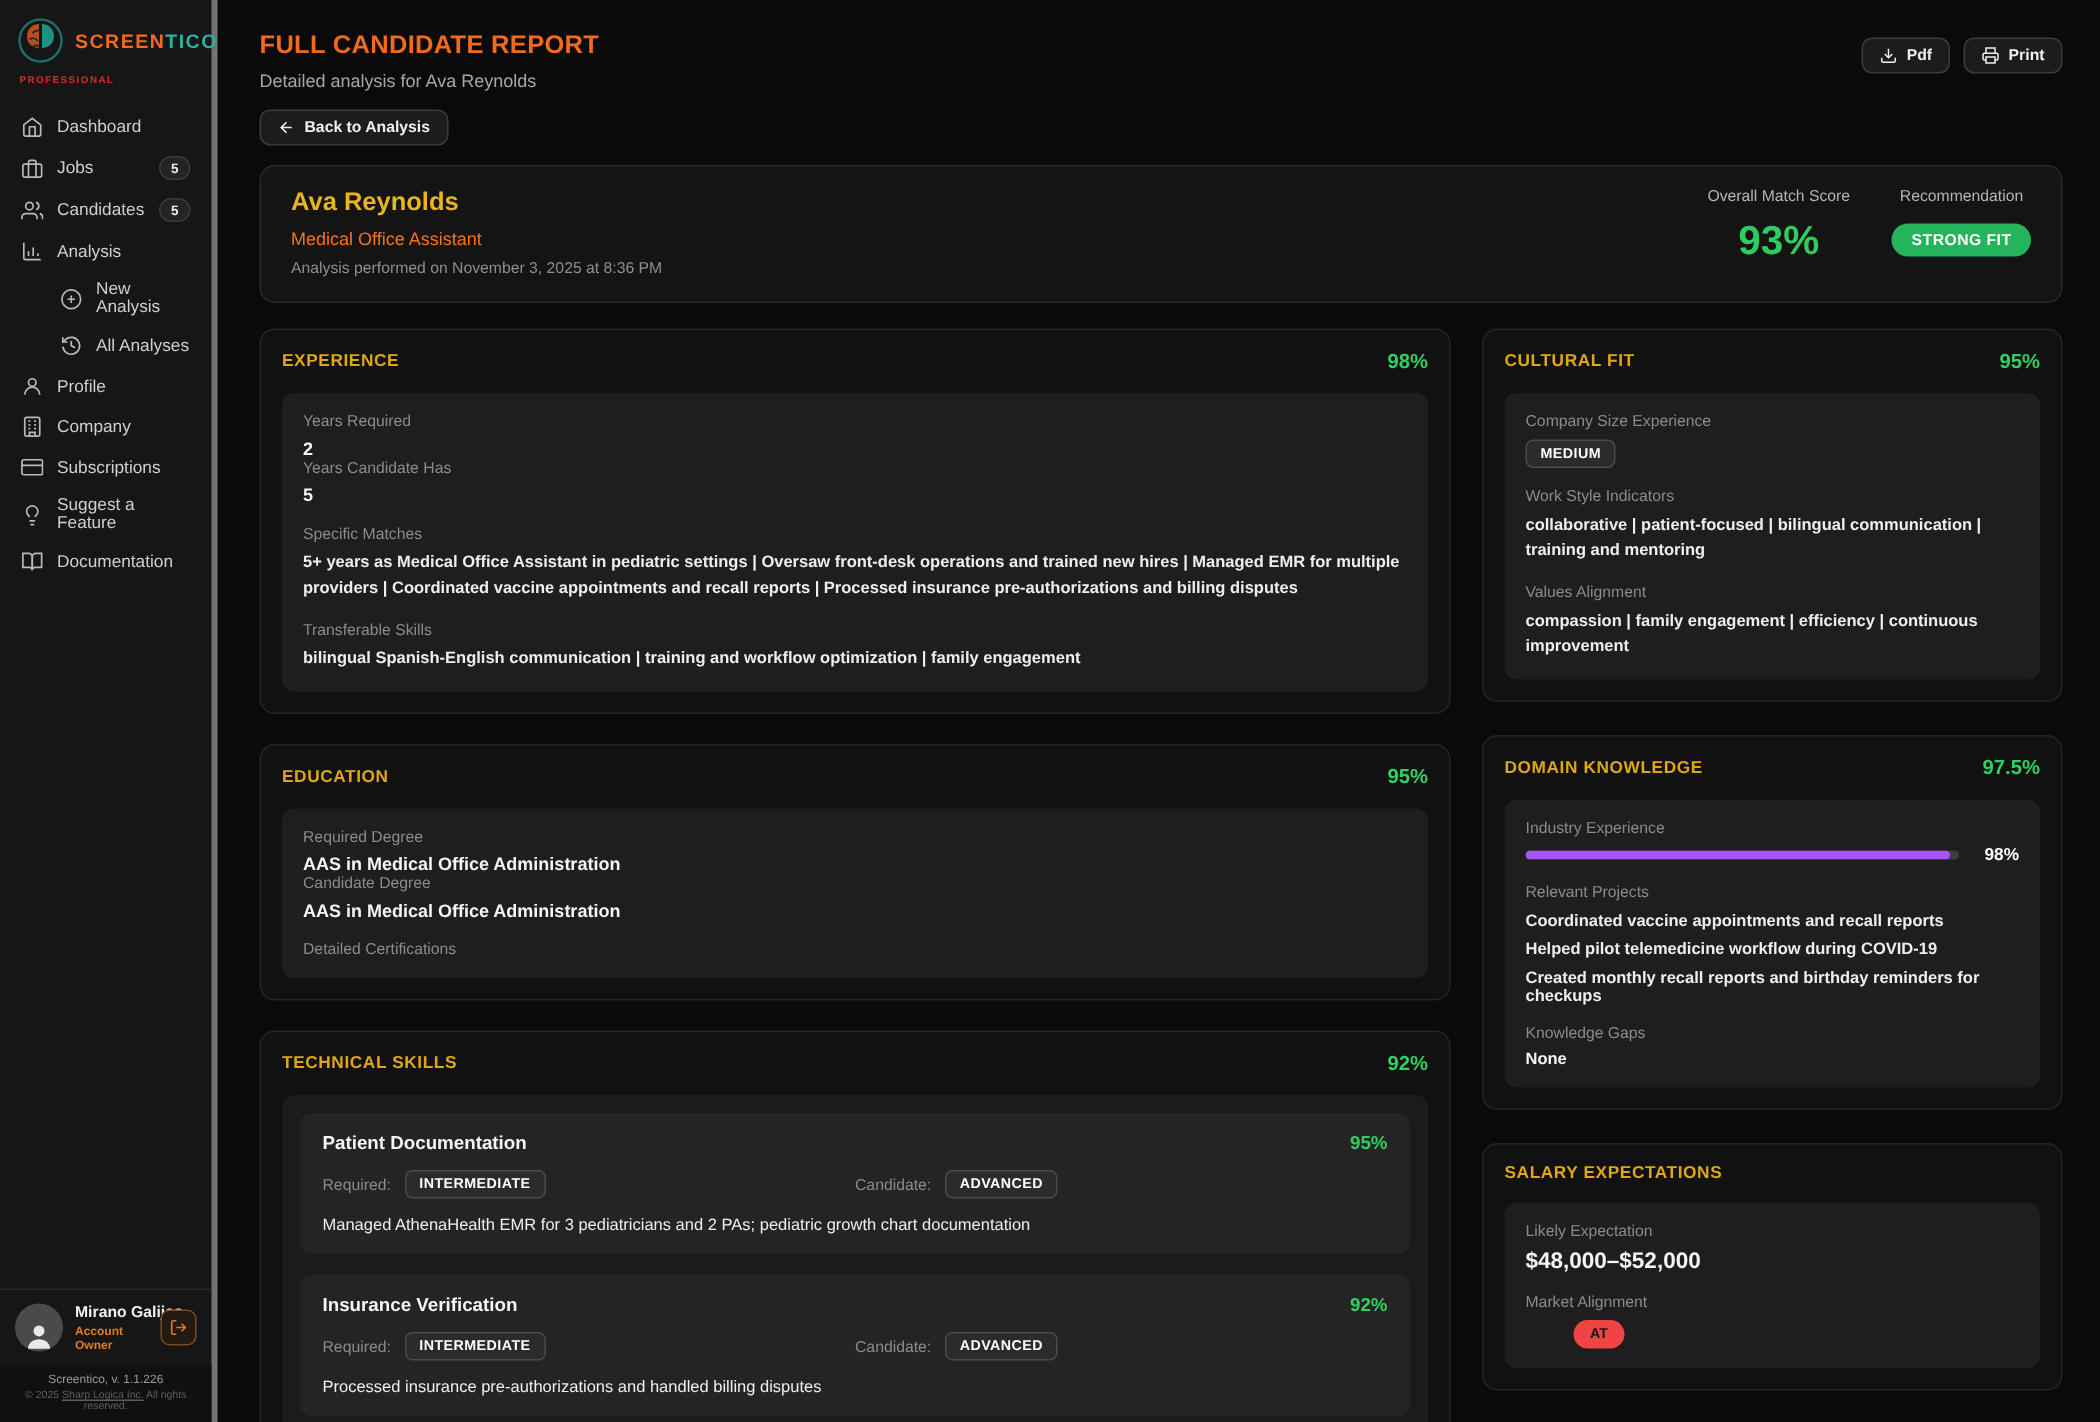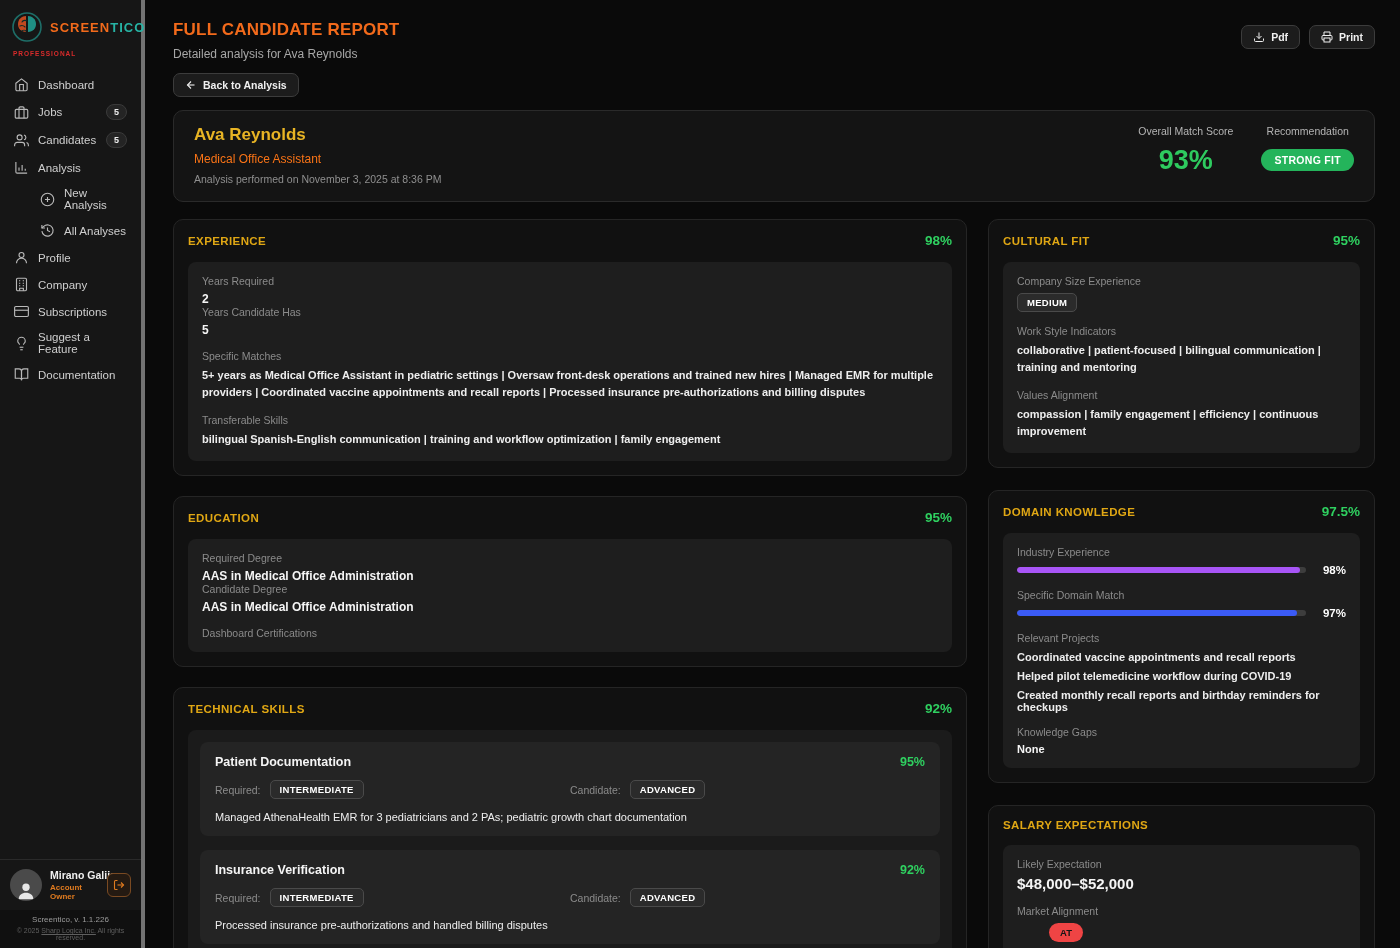--- a/index.html
+++ b/index.html
@@ -359,21 +359,21 @@
             <div>
               <div class="lbl">Required Degree</div>
               <div class="val-b">AAS in Medical Office Administration</div>
             </div>
             <div>
               <div class="lbl">Candidate Degree</div>
               <div class="val-b">AAS in Medical Office Administration</div>
             </div>
           </div>
           <div class="fgroup">
-            <div class="lbl">Dashboard Certifications</div>
+            <div class="lbl">Detailed Certifications</div>
           </div>
         </div>
       </section>
 
       <section class="card">
         <div class="card-head">
           <span class="card-title">TECHNICAL SKILLS</span>
           <span class="card-score">92%</span>
         </div>
         <div class="panel" style="background:#1b1b1b; padding:12px;">
@@ -458,29 +458,20 @@
           <div>
             <div class="lbl">Industry Experience</div>
             <div class="bar-row">
               <div class="bar-track">
                   <div class="bar-fill" style="width: 98%; background: rgb(168, 85, 247);"></div>
                 </div>
               <span class="bar-pct">98%</span>
             </div>
           </div>
           <div class="fgroup">
-            <div class="lbl">Specific Domain Match</div>
-            <div class="bar-row">
-              <div class="bar-track">
-                  <div class="bar-fill" style="width: 97%; background: rgb(59, 91, 246);"></div>
-                </div>
-              <span class="bar-pct">97%</span>
-            </div>
-          </div>
-          <div class="fgroup">
             <div class="lbl">Relevant Projects</div>
             <div class="proj-line">Coordinated vaccine appointments and recall reports</div>
             <div class="proj-line">Helped pilot telemedicine workflow during COVID-19</div>
             <div class="proj-line">Created monthly recall reports and birthday reminders for checkups</div>
           </div>
           <div class="fgroup">
             <div class="lbl">Knowledge Gaps</div>
             <div class="val-b" style="font-size:11px;">None</div>
           </div>
         </div>

